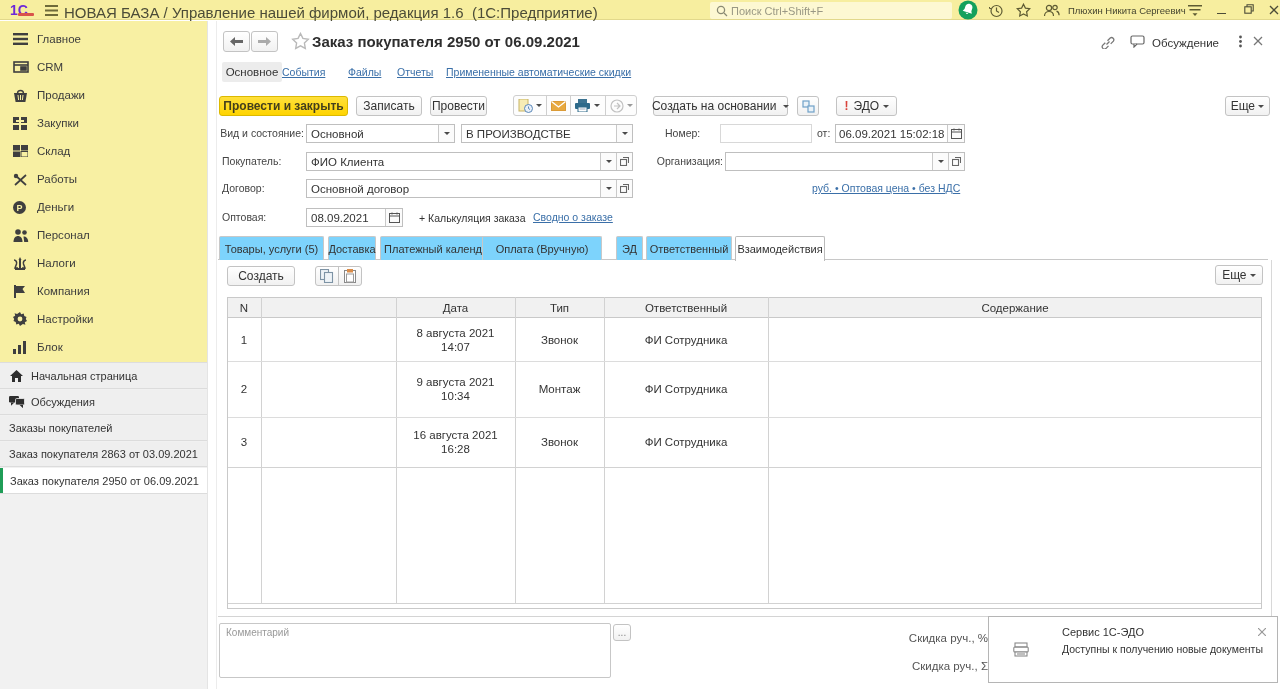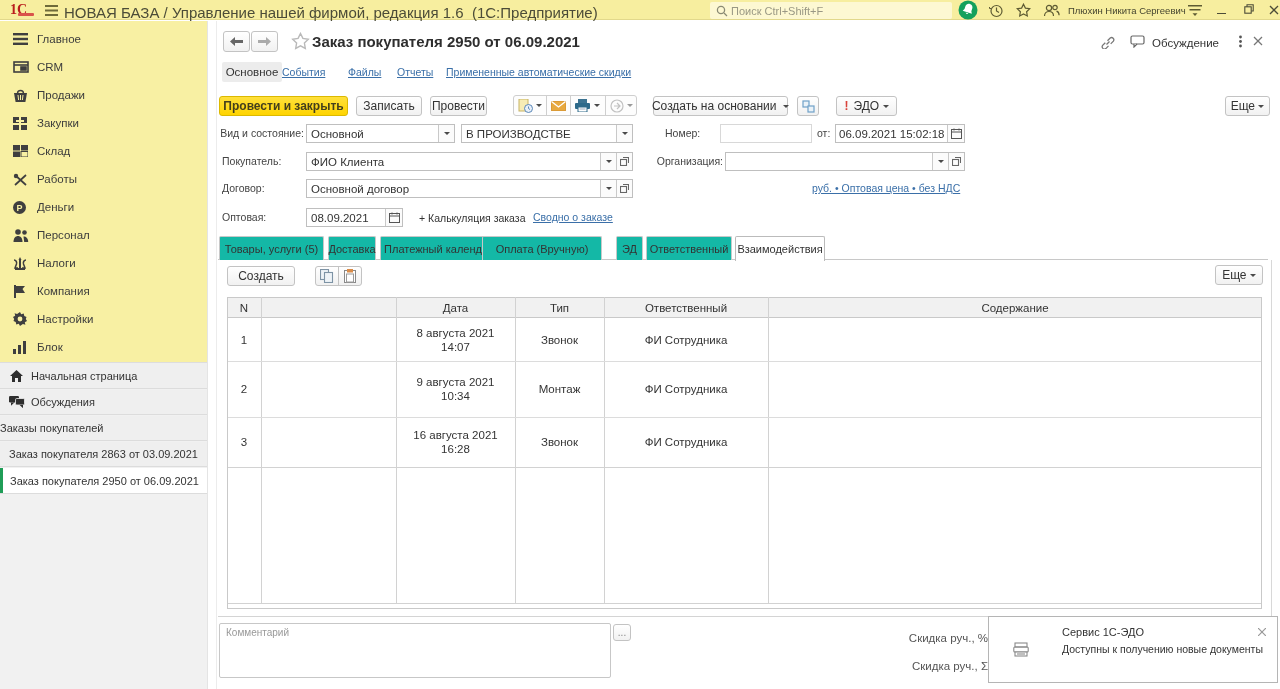--- a/index.html
+++ b/index.html
@@ -9,28 +9,28 @@
 .inp{position:absolute;background:#fff;border:1px solid #bfbfbf;font-size:11.5px;color:#333;display:flex;align-items:center;padding-left:4px}
 .lab{position:absolute;font-size:10.5px;color:#444;white-space:nowrap}
 .lnk{position:absolute;font-size:10.5px;color:#3a6fa8;text-decoration:underline;white-space:nowrap}
 .tri{display:inline-block;width:0;height:0;border-left:3px solid transparent;border-right:3px solid transparent;border-top:3.5px solid #4a4a4a}
 .ddbtn{position:absolute;right:0;top:0;bottom:0;width:16px;border-left:1px solid #c9c9c9;display:flex;align-items:center;justify-content:center;background:#fbfbfb}
 .inp{white-space:nowrap}
 .mitem{position:absolute;left:0;width:207px;height:28px;display:flex;align-items:center;color:#3c3c3c;font-size:11.5px}
 .mitem svg{position:absolute;left:13px}
 .mitem span{position:absolute;left:37px}
 .litem{position:absolute;left:0;width:207px;display:flex;align-items:center;background:#efefef;border-bottom:1px solid #dcdcdc;color:#333;font-size:11px;white-space:nowrap}
-.tab2{position:absolute;top:236px;height:24px;background:#14b8a6;border:1px solid #c8c8c8;border-bottom:none;display:flex;align-items:center;justify-content:center;font-size:11px;color:#333;border-radius:2px 2px 0 0;white-space:nowrap}
+.tab2{position:absolute;top:236px;height:24px;background:#7dd3fc;border:1px solid #c8c8c8;border-bottom:none;display:flex;align-items:center;justify-content:center;font-size:11px;color:#333;border-radius:2px 2px 0 0;white-space:nowrap}
 .cell{position:absolute;display:flex;align-items:center;justify-content:center;text-align:center;font-size:11.5px;color:#333;line-height:14px}
 </style></head>
 <body>
 
 <div class="r" id="topbar" style="left:0;top:0;width:1280px;height:20px;background:#f7ee9f;border-bottom:1px solid #e2d88b"></div>
 
-<div class="r" style="left:10px;top:2px;width:26px;height:16px;color:#b91c1c;font-weight:bold;font-size:14px;font-family:Liberation Serif, serif">1С<span style="position:absolute;left:8px;top:11px;width:16px;height:2.5px;background:#d9534a;border-radius:1px"></span></div>
+<div class="r" style="left:10px;top:2px;width:26px;height:16px;color:#6d28d9;font-weight:bold;font-size:14px;font-family:Liberation Sans, sans-serif">1С<span style="position:absolute;left:8px;top:11px;width:16px;height:2.5px;background:#d9534a;border-radius:1px"></span></div>
 
 <svg class="r" style="left:45px;top:5px" width="13" height="11">
     <g fill="#6e6a3a">
       <rect width="13" height="2"></rect>
       <rect y="4.5" width="13" height="2"></rect>
       <rect y="9" width="13" height="2"></rect>
     </g>
   </svg>
 <div class="r" style="left:64px;top:4px;font-size:15px;color:#4c4c38">НОВАЯ БАЗА / Управление нашей фирмой, редакция 1.6&nbsp;&nbsp;(1С:Предприятие)</div>
 
@@ -199,21 +199,21 @@
 <div class="litem" style="top:390px;height:25px">
       <svg style="margin-left:9px" width="16" height="12">
         <rect x="0" y="0" width="10" height="6.5" rx="1.2" fill="#2e2e2e"></rect>
         <path d="M2 6.5v3.2l3.4-3.2z" fill="#2e2e2e"></path>
         <rect x="6.5" y="2.5" width="9" height="6.5" rx="1.2" fill="#2e2e2e" stroke="#efefef" stroke-width="0.8"></rect>
         <path d="M14 9v3.2l-3.4-3.2z" fill="#2e2e2e"></path>
       </svg>
       <span style="margin-left:6px">Обсуждения</span>
     </div>
 <div class="litem" style="top:416px;height:25px">
-      <span style="margin-left:0">Заказы покупателей</span>
+      <span style="margin-left:9px">Заказы покупателей</span>
     </div>
 <div class="litem" style="top:442px;height:25px">
       <span style="margin-left:9px">Заказ покупателя 2863 от 03.09.2021</span>
     </div>
 <div class="litem" style="top:468px;height:26px;background:#fff">
       <span style="position:absolute;left:0;top:0;bottom:0;width:3px;background:#1f9d57"></span>
       <span style="margin-left:10px">Заказ покупателя 2950 от 06.09.2021</span>
     </div>
 </div>
 

